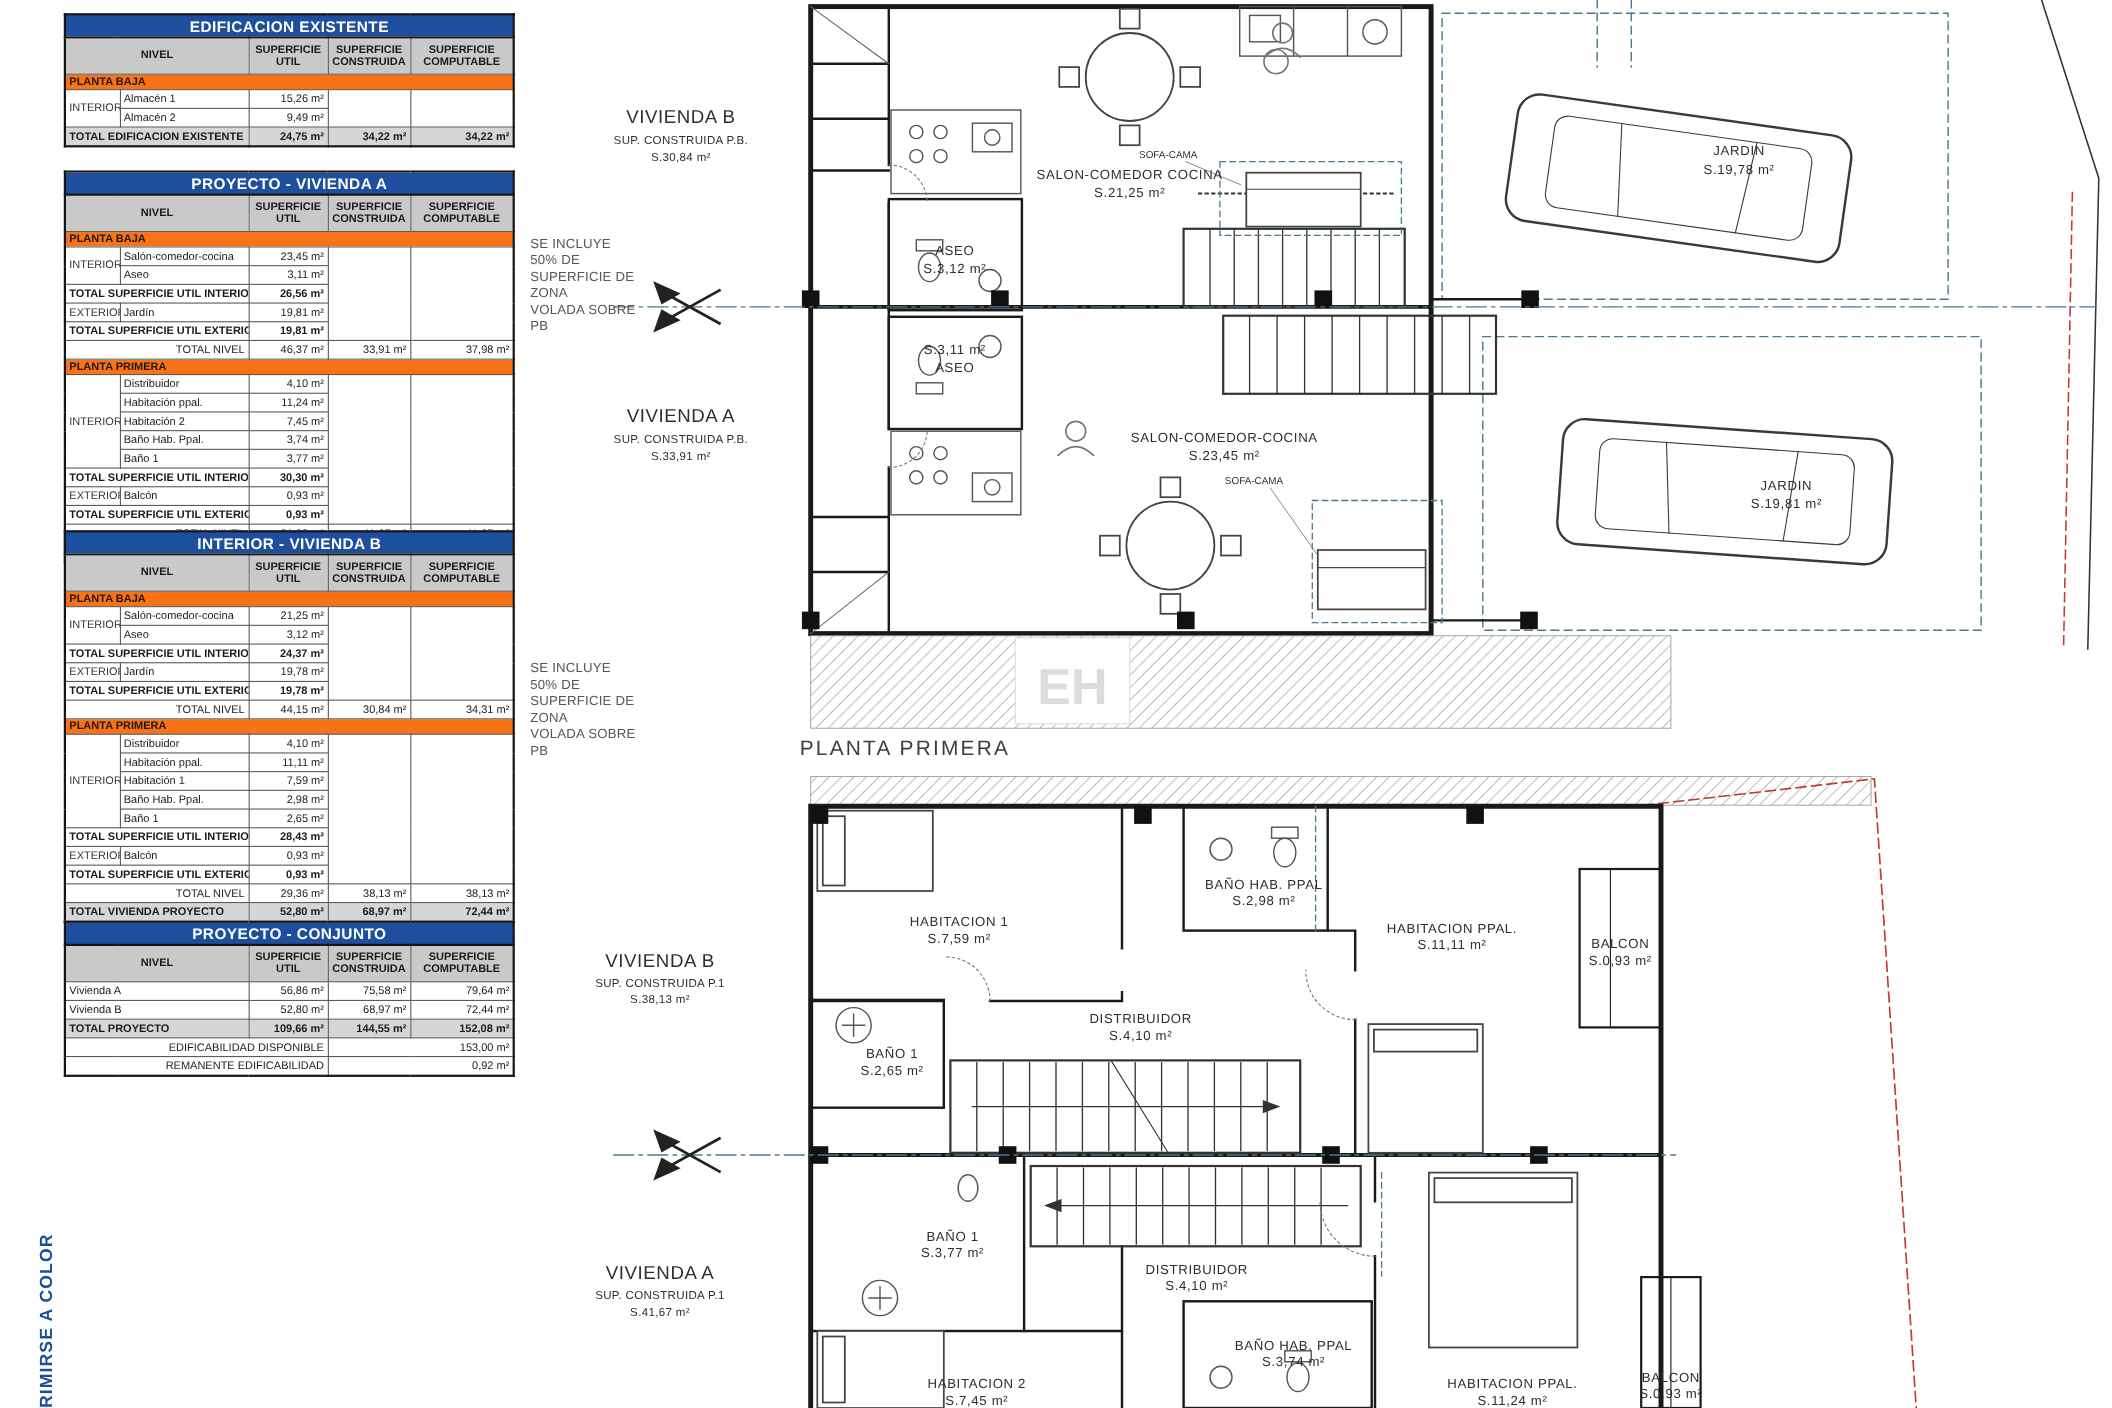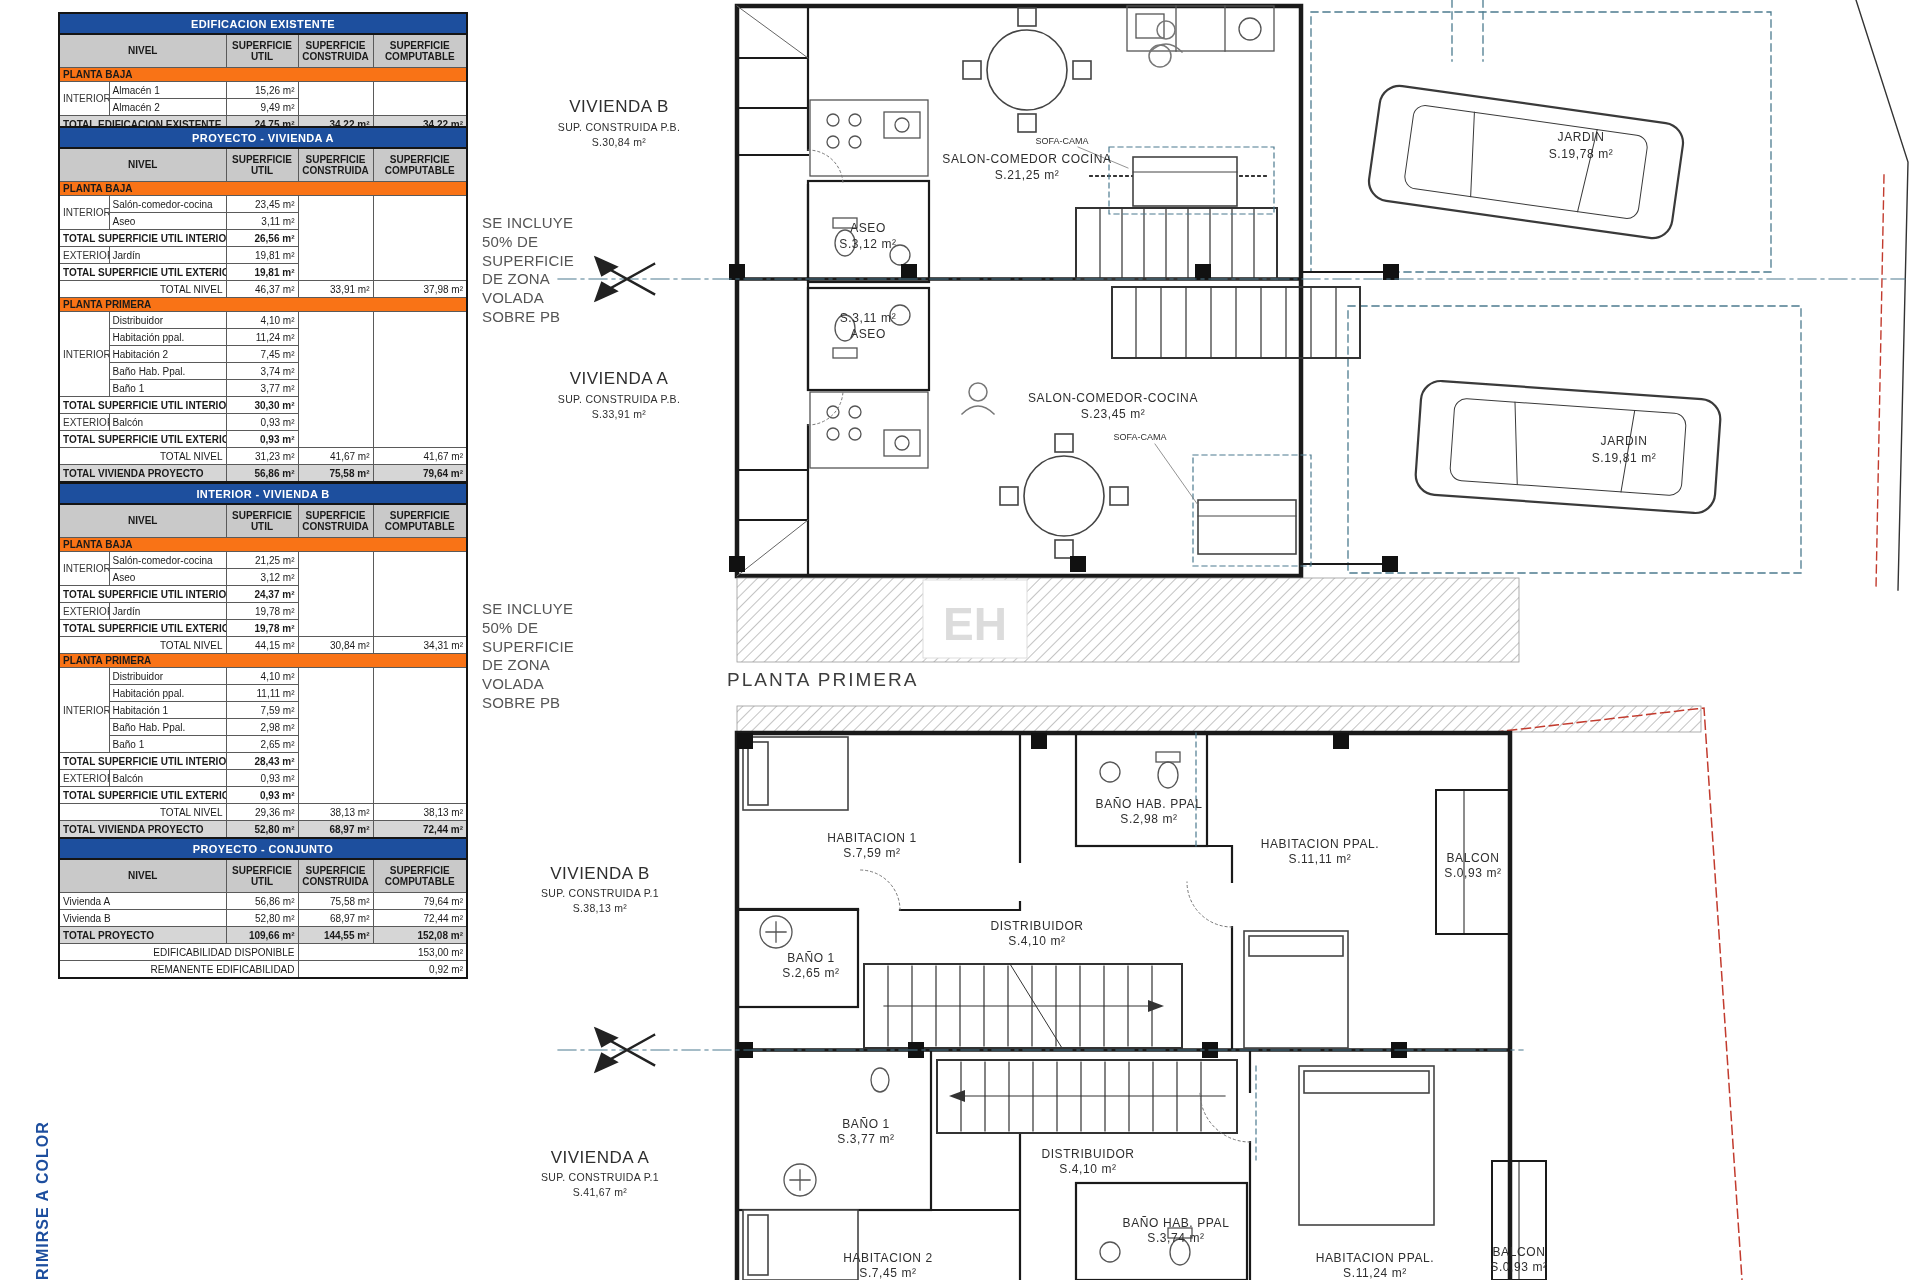--- a/index.html
+++ b/index.html
@@ -3,36 +3,36 @@
 <meta charset="utf-8">
 <style>
   html,body{margin:0;padding:0}
   body{width:1920px;height:1280px;position:relative;background:#fff;overflow:hidden;
        font-family:"Liberation Sans",sans-serif}
   
   .ptable{position:absolute;left:58px;border-collapse:collapse;table-layout:fixed;width:408px;
           font-family:"Liberation Sans",sans-serif;font-size:10px;color:#1a1a1a;
           border:2px solid #151515;background:#fff}
   .ptable td{border:1px solid #5a5a5a;padding:0 3px;height:16px;overflow:hidden;white-space:nowrap}
-  .ttl td{background:#1d4f9e;color:#fff;font-weight:bold;font-size:11px;text-align:center;
+  .ttl td{background:#1d4f9e;color:#fff;font-weight:bold;font-size:14px;text-align:center;
           height:19px;letter-spacing:.4px;border:2px solid #151515}
   .hdr td{background:#c9c9c9;font-weight:bold;text-align:center;height:32px;white-space:normal;
           line-height:1.15;font-size:10px}
   .sec td{background:#f97316;font-weight:bold;height:13px}
   .cat{text-align:center;color:#333}
   .v{text-align:right}
   .tsub td{font-weight:bold}
   .tsub td:first-child{text-align:center}
   .niv td{font-weight:normal}
   .nl{text-align:right}
   .fin td{background:#d6d6d6;font-weight:bold}
   .fin td:first-child{text-align:left}
   .c{text-align:right}
   
-  .note{position:absolute;left:482px;width:100px;font-size:15px;line-height:1.25;color:#555;
+  .note{position:absolute;left:482px;width:100px;font-size:12px;line-height:1.25;color:#555;
         white-space:pre-line;letter-spacing:.2px}
   .vnote{position:absolute;left:34px;top:1120px;height:160px;writing-mode:vertical-rl;
          transform:rotate(180deg);color:#1d4e9e;font-weight:bold;font-size:16px;letter-spacing:1px}
   svg text{font-family:"Liberation Sans",sans-serif;fill:#2e2e2e}
   .t19{font-size:19px;letter-spacing:2px;fill:#3d3d3d}
   .t17{font-size:17px;letter-spacing:.5px}
   .t12{font-size:12px;letter-spacing:.6px}
   .t10{font-size:10.5px;letter-spacing:.3px}
   .t9{font-size:9px}
   .wm{font-size:46px;font-weight:bold;fill:#dcdcdc}
@@ -380,21 +380,21 @@
   </tr>
   <tr class="fin">
     <td colspan="2">TOTAL EDIFICACION EXISTENTE</td>
     <td class="v">24,75 m²</td>
     <td class="v">34,22 m²</td>
     <td class="v">34,22 m²</td>
   </tr>
 </tbody>
   </table>
 
-<table class="ptable" style="top:126px">
+<table class="ptable" style="top:155px">
   <colgroup>
       <col style="width:50px">
       <col style="width:117px">
       <col style="width:72px">
       <col style="width:75px">
       <col style="width:94px">
     </colgroup>
   <tbody>
       <tr class="ttl">
         <td colspan="5">PROYECTO - VIVIENDA A</td>

